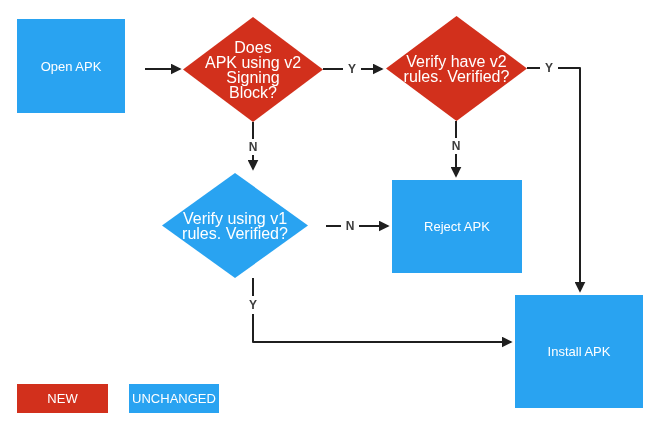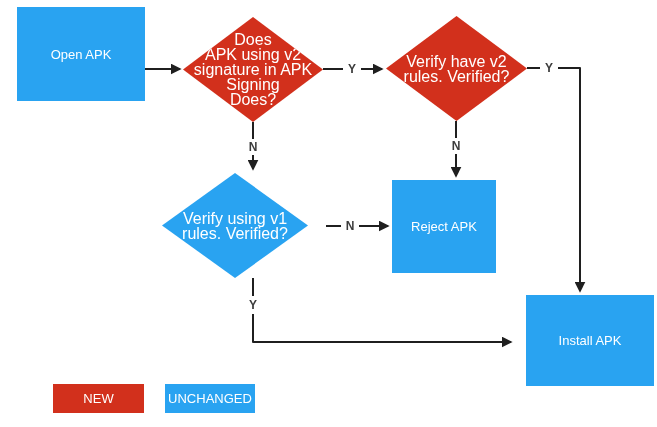--- a/index.html
+++ b/index.html
@@ -20,21 +20,21 @@
   }
   .red{background:var(--red,#d2301c);}
   .blue{background:var(--blue,#29a3f1);}
   .edge-label{
     position:absolute;transform:translate(-50%,-50%);
     font-size:12px;font-weight:700;color:var(--label,#3c3c3c);
     background:#ffffff;padding:0 1px;line-height:1;
   }
   .legend-box{
     position:absolute;display:flex;align-items:center;justify-content:center;
-    color:#ffffff;font-size:13px;margin-left:36px;
+    color:#ffffff;font-size:13px;
   }
   .arrow-stroke{stroke:var(--arrow,#1f1f1f);stroke-width:2;fill:none;stroke-linejoin:round;}
 </style>
 </head>
 <body>
 
 <div class="canvas">
 
   <svg class="edges" width="657" height="427" aria-hidden="true">
     <defs>
@@ -57,47 +57,46 @@
     <line class="arrow-stroke" x1="456" y1="121" x2="456" y2="138"></line>
     <line class="arrow-stroke" x1="456" y1="154" x2="456" y2="176" marker-end="url(#arrow)"></line>
 
     <line class="arrow-stroke" x1="326" y1="226" x2="341" y2="226"></line>
     <line class="arrow-stroke" x1="359" y1="226" x2="388" y2="226" marker-end="url(#arrow)"></line>
 
     <line class="arrow-stroke" x1="253" y1="278" x2="253" y2="296"></line>
     <path class="arrow-stroke" d="M253,314 V342 H511" marker-end="url(#arrow)"></path>
   </svg>
 
-  <div class="node rect blue" style="left:17px;top:7px;width:128px;height:94px;">
+  <div class="node rect blue" style="left:17px;top:19px;width:108px;height:94px;">
     <span>Open APK</span>
   </div>
 
   <div class="node diamond red" style="left:183px;top:17px;width:140px;height:105px;">
     <div>Does</div>
     <div>APK using v2</div>
-    <div>signature in APK</div>
     <div>Signing</div>
-    <div>Does?</div>
+    <div>Block?</div>
   </div>
 
   <div class="node diamond red" style="left:386px;top:16px;width:141px;height:105px;">
     <div>Verify have v2</div>
     <div>rules. Verified?</div>
   </div>
 
   <div class="node diamond blue" style="left:162px;top:173px;width:146px;height:105px;">
     <div>Verify using v1</div>
     <div>rules. Verified?</div>
   </div>
 
-  <div class="node rect blue" style="left:392px;top:180px;width:104px;height:93px;">
+  <div class="node rect blue" style="left:392px;top:180px;width:130px;height:93px;">
     <span>Reject APK</span>
   </div>
 
-  <div class="node rect blue" style="left:526px;top:295px;width:128px;height:91px;">
+  <div class="node rect blue" style="left:515px;top:295px;width:128px;height:113px;">
     <span>Install APK</span>
   </div>
 
   <span class="edge-label" style="left:352px;top:69px;">Y</span>
   <span class="edge-label" style="left:549px;top:68px;">Y</span>
   <span class="edge-label" style="left:253px;top:147px;">N</span>
   <span class="edge-label" style="left:456px;top:146px;">N</span>
   <span class="edge-label" style="left:350px;top:226px;">N</span>
   <span class="edge-label" style="left:253px;top:305px;">Y</span>
 

